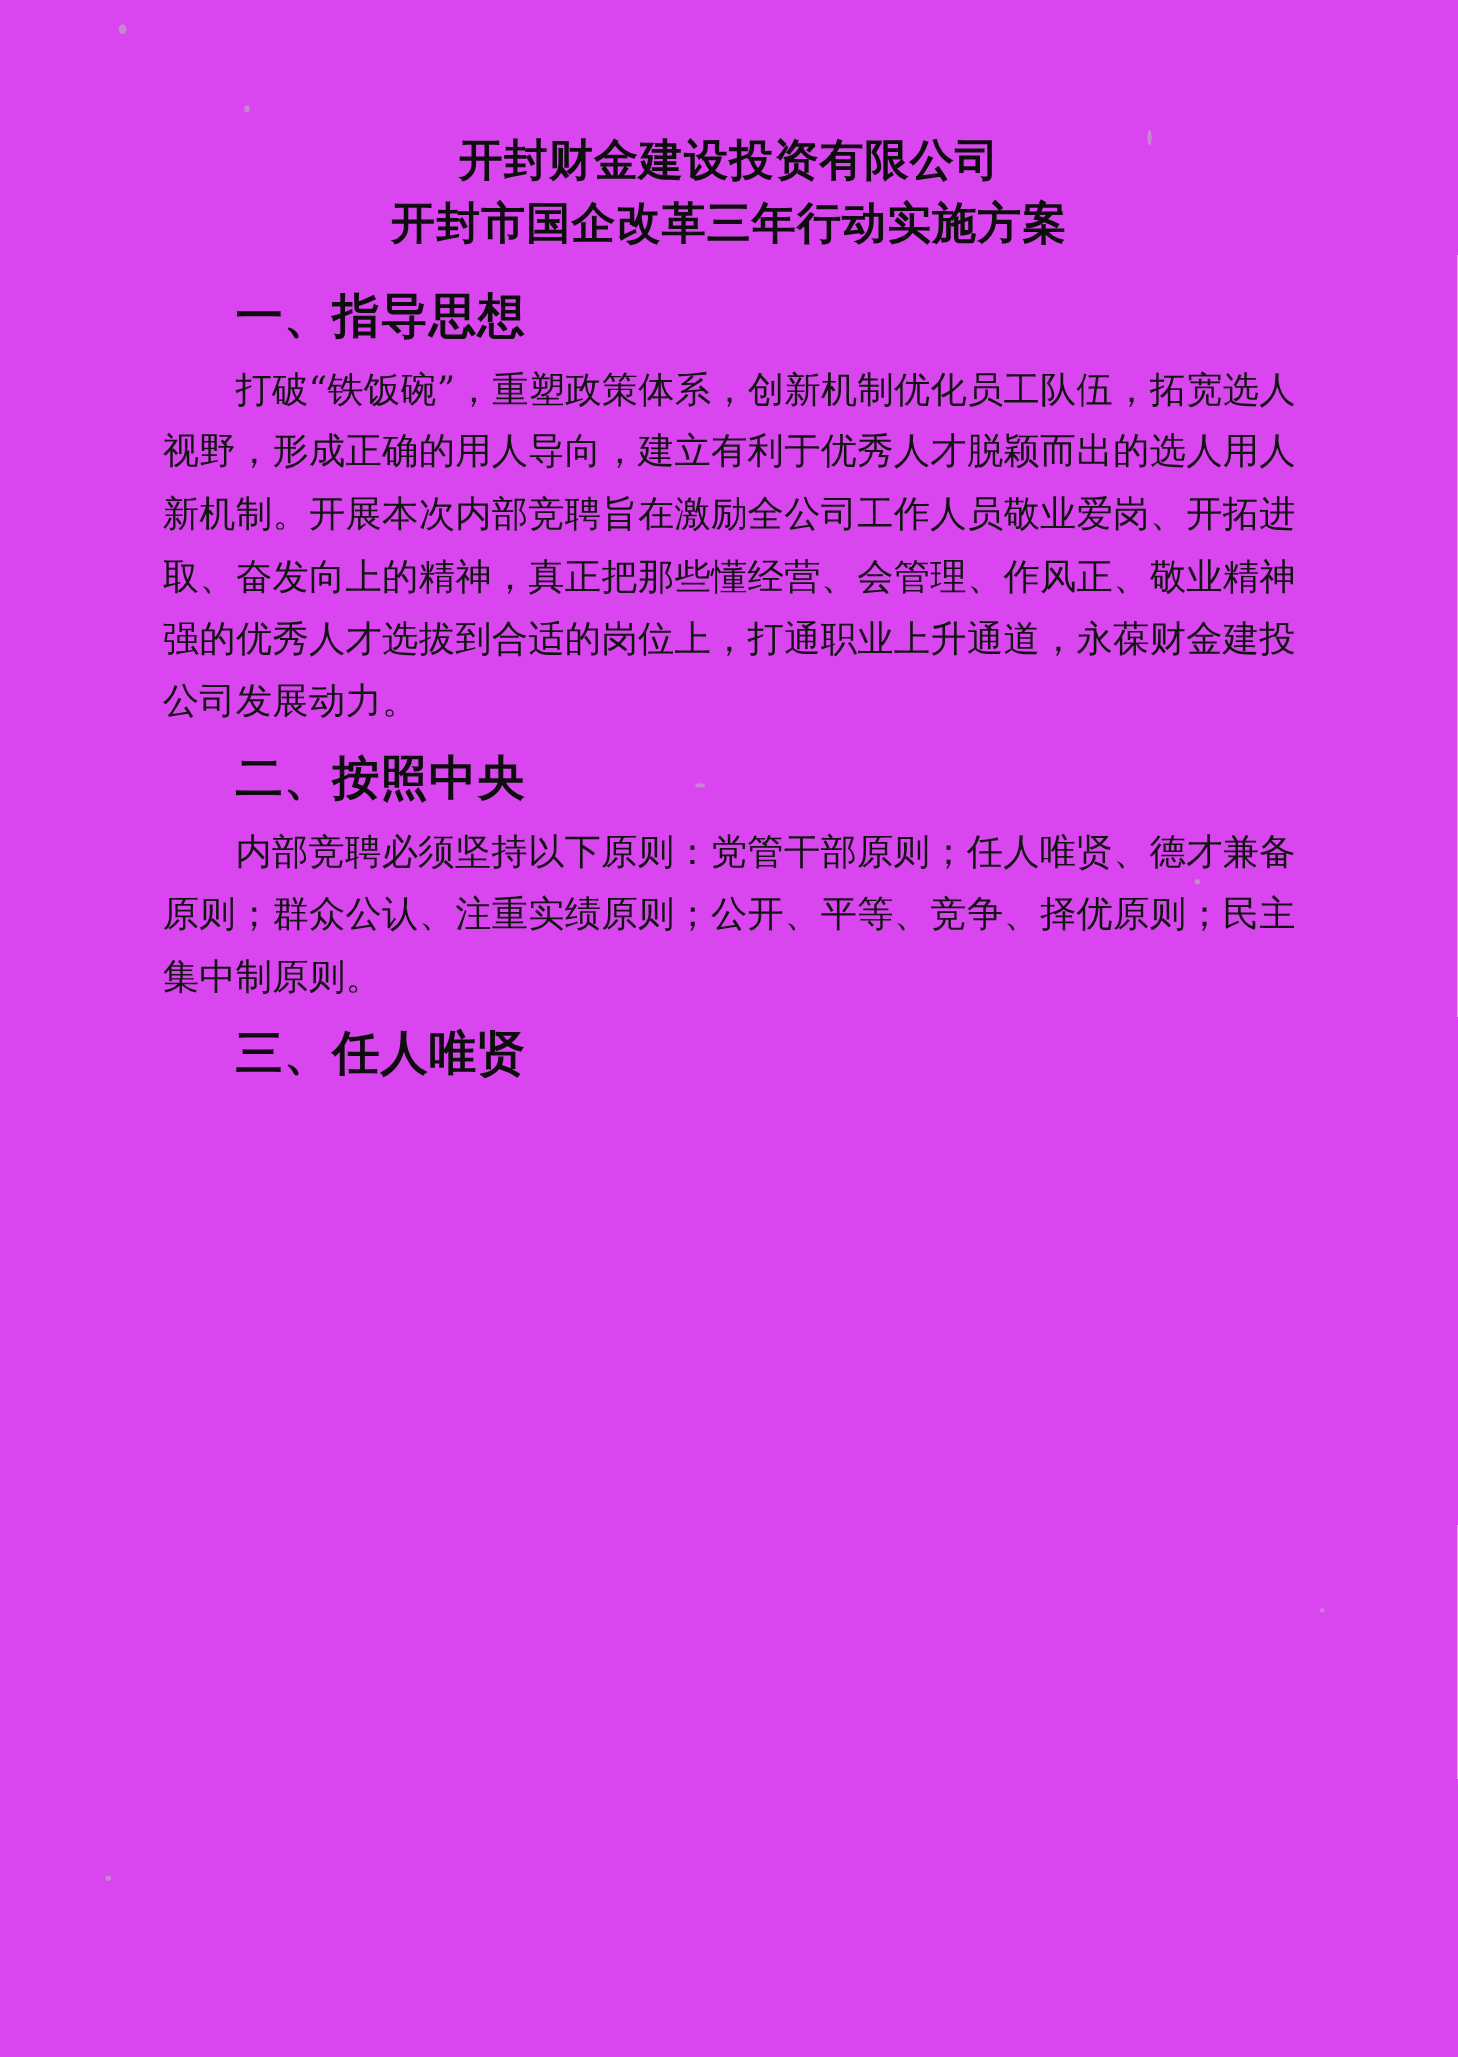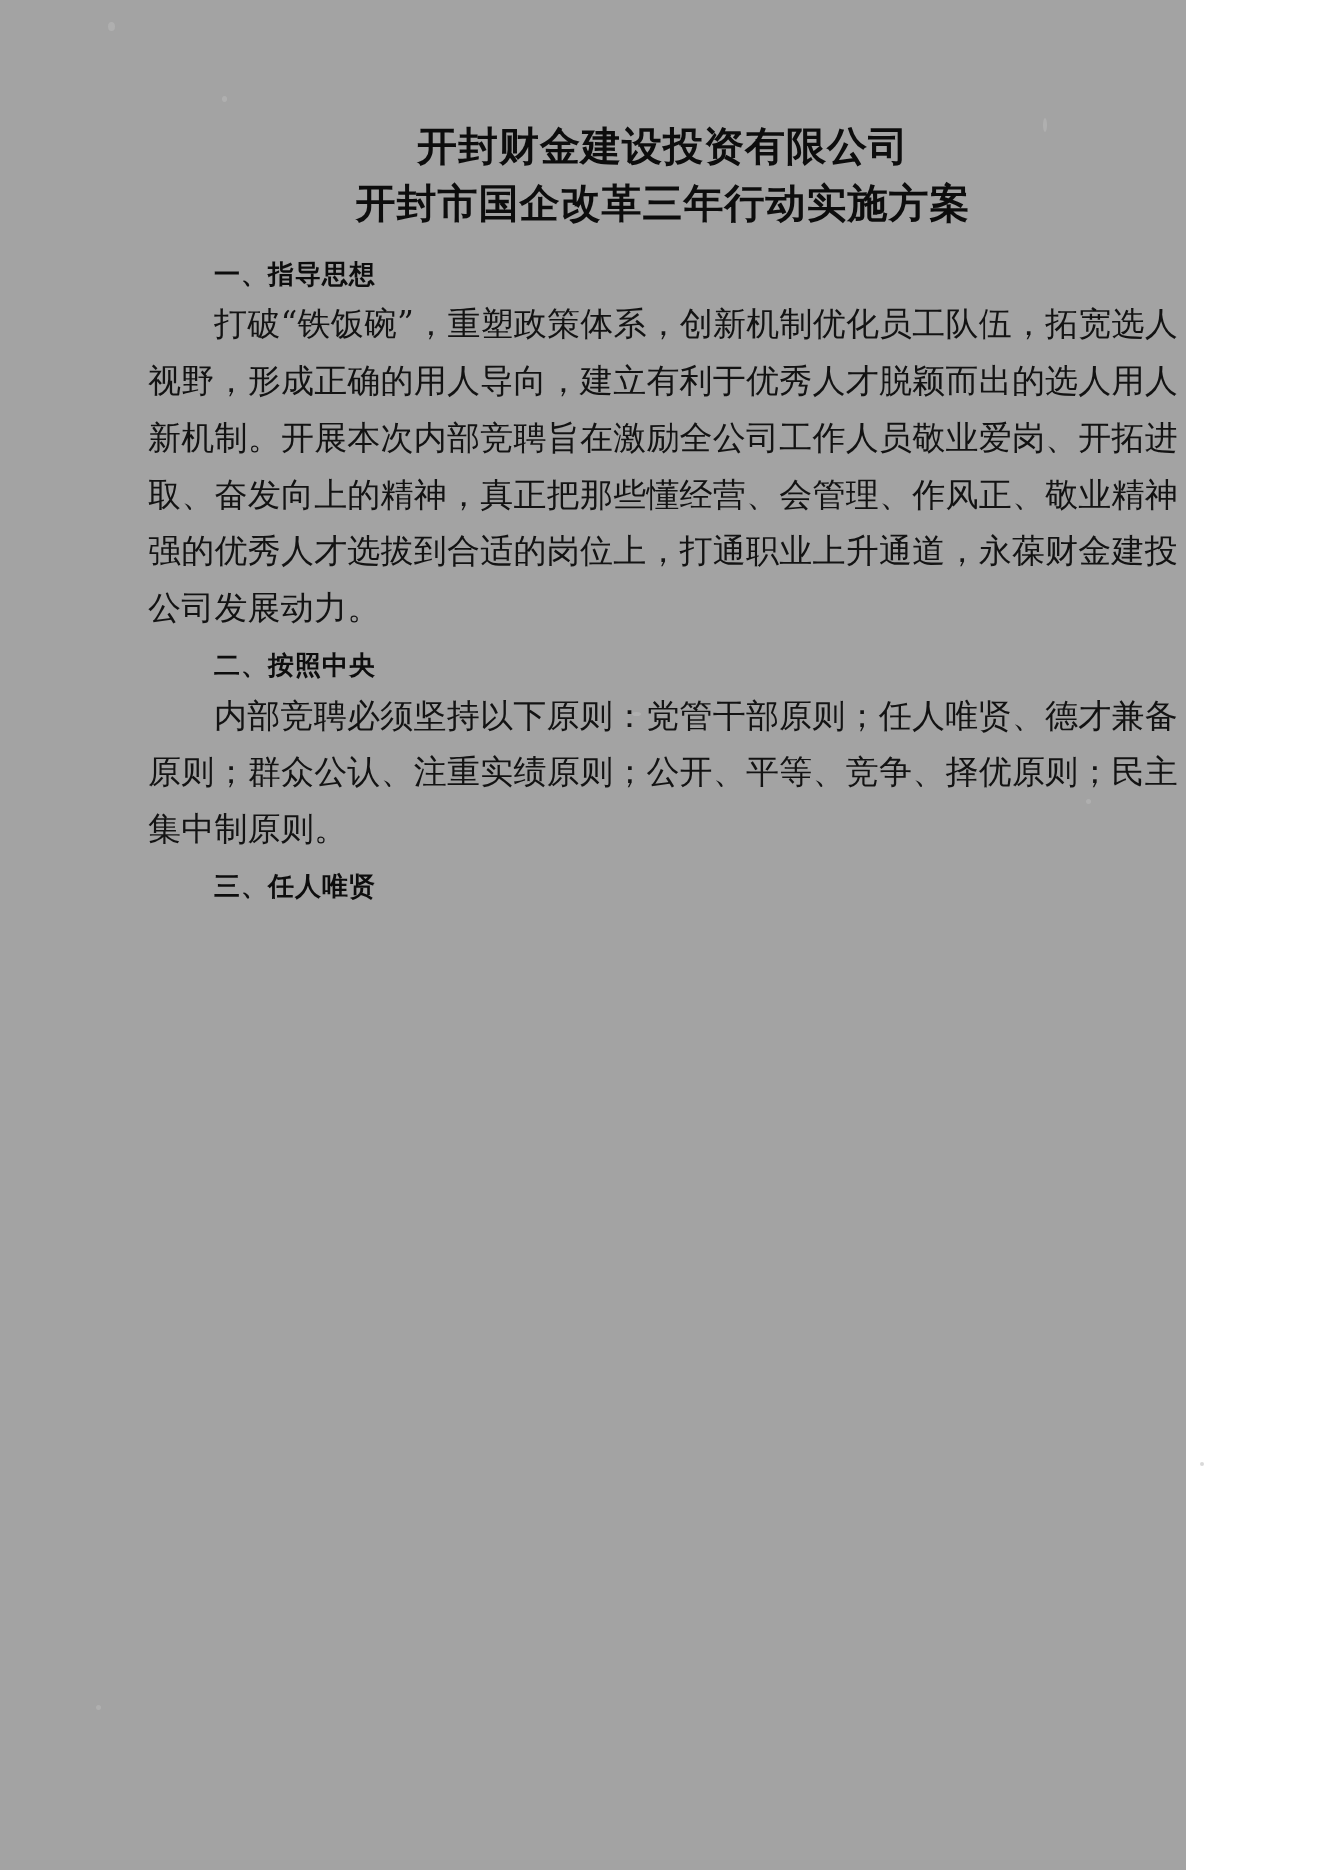--- a/index.html
+++ b/index.html
@@ -12,23 +12,23 @@
     height: 1870px;
     font-family: "DejaVu Serif", "Liberation Serif", serif;
     color: #111111;
     position: relative;
     overflow: hidden;
   }
   .page {
     position: absolute;
     top: 0;
     left: 0;
-    width: 1186px;
+    width: 1325px;
     height: 1870px;
-    background: #a3a3a3;
+    background: #d946ef;
   }
   
   .speck {
     position: absolute;
     background: #b9b9b9;
     border-radius: 50%;
     opacity: 0.55;
   }
   .doc-body {
     position: absolute;
@@ -53,21 +53,21 @@
     font-size: 33px;
     line-height: 1.72;
     text-align: justify;
     text-justify: inter-ideograph;
     text-indent: 66px;
     margin: 0 0 2px 0;
     color: #131313;
     letter-spacing: 0.2px;
   }
   .section-head {
-    font-size: 26px;
+    font-size: 43px;
     font-weight: bold;
     line-height: 1.72;
     text-indent: 66px;
     margin: 6px 0 0 0;
     color: #0d0d0d;
     letter-spacing: 1px;
   }
   .spacer-sm { height: 6px; }
 </style>
 </head>

